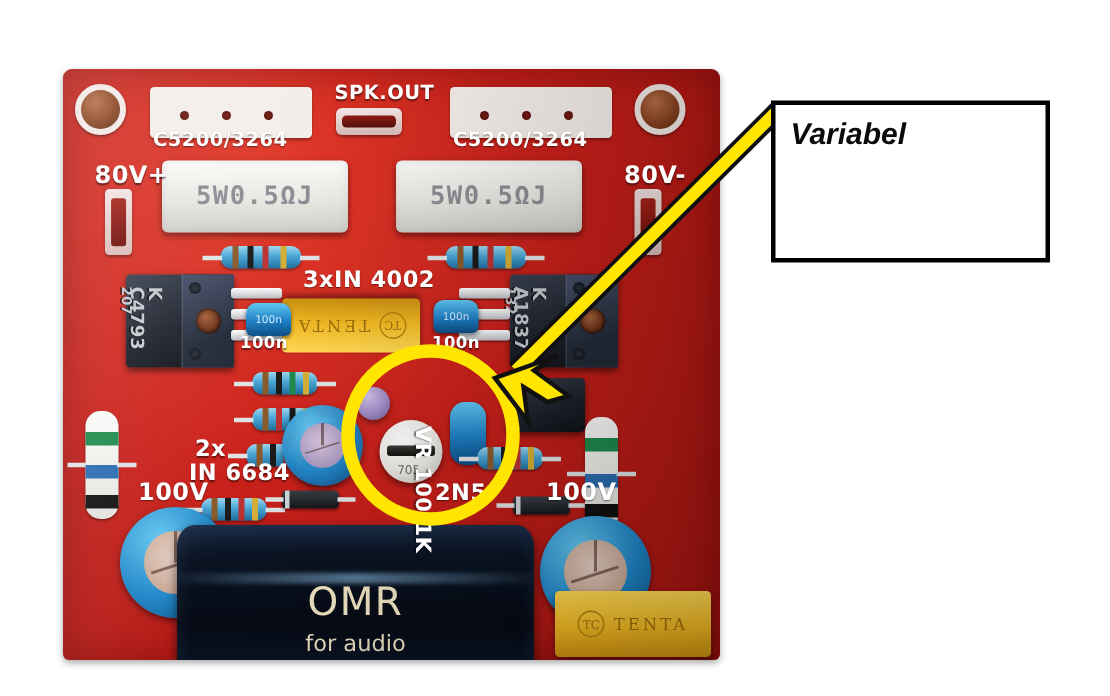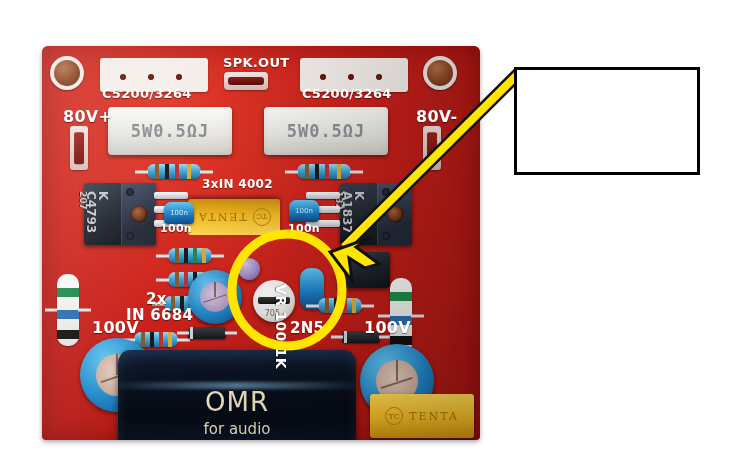--- a/index.html
+++ b/index.html
@@ -222,21 +222,21 @@
         <b style="left:28px;background:#b33;"></b>
         <b style="left:40px;background:#d4af37;"></b>
     </div>
     <div class="res" style="left:255px;top:118px;width:54px;">
       <b style="left:8px;background:#8a5a2b;"></b>
         <b style="left:18px;background:#1b1b1b;"></b>
         <b style="left:28px;background:#b33;"></b>
         <b style="left:40px;background:#d4af37;"></b>
     </div>
 
-    <div class="silk" style="left:160px;top:131px;font-size:12px;">3xIN 4002</div>
+    <div class="silk" style="left:160px;top:131px;font-size:15px;">3xIN 4002</div>
     <div class="tenta flip" style="left:146px;top:153px;width:92px;height:36px;">
       <span class="logo">TC</span>
       <span class="name">TENTA</span>
     </div>
 
     <div class="to3p" style="left:42px;top:137px;width:72px;height:62px;">
       <div class="tab">
         <div class="sc" style="left:4px;top:5px;"></div>
         <div class="sc" style="left:4px;bottom:5px;"></div>
         <div class="bolt"></div>
@@ -283,21 +283,21 @@
       <div class="slot"></div>
       <div class="dial">705</div>
     </div>
     <div class="silk" style="left:247px;top:238px;font-size:14px;transform:rotate(90deg);transform-origin:left top;">VR 100-1K</div>
     <div class="film" style="left:258px;top:222px;width:24px;height:42px;border-radius:10px;"></div>
     <div class="silk" style="left:248px;top:273px;font-size:15px;">2N5</div>
 
     <div class="lilac" style="left:196px;top:212px;width:22px;height:22px;"></div>
     <div class="lilac" style="left:152px;top:236px;width:40px;height:40px;"></div>
 
-    <div class="silk" style="left:104px;top:244px;font-size:15px;">2x</div>
+    <div class="silk" style="left:88px;top:244px;font-size:15px;">2x</div>
     <div class="silk" style="left:84px;top:260px;font-size:15px;">IN 6684</div>
 
     <div class="res" style="left:126px;top:202px;width:44px;">
       <b style="left:7px;background:#8a5a2b;"></b>
         <b style="left:16px;background:#1b1b1b;"></b>
         <b style="left:25px;background:#1f8a4c;"></b>
         <b style="left:34px;background:#d4af37;"></b>
     </div>
     <div class="res" style="left:126px;top:226px;width:44px;">
       <b style="left:7px;background:#8a5a2b;"></b>
@@ -374,15 +374,16 @@
 
     <g>
       <path d="M 520 72 L 344 247" stroke="#111111" stroke-width="13" stroke-linecap="butt" fill="none"></path>
       <path d="M 520 72 L 344 247" stroke="#ffe500" stroke-width="8" stroke-linecap="butt" fill="none"></path>
 
       <path d="M 330 252 L 372 237 L 356 247 L 379 264 L 365 268 L 349 258 L 352 281 Z" fill="#ffe500" stroke="#111111" stroke-width="3" stroke-linejoin="miter"></path>
     </g>
   </svg>
 
   <div class="callout">
+    <p>Variabel</p>
   </div>
 
 </div>
 
 </body></html>

